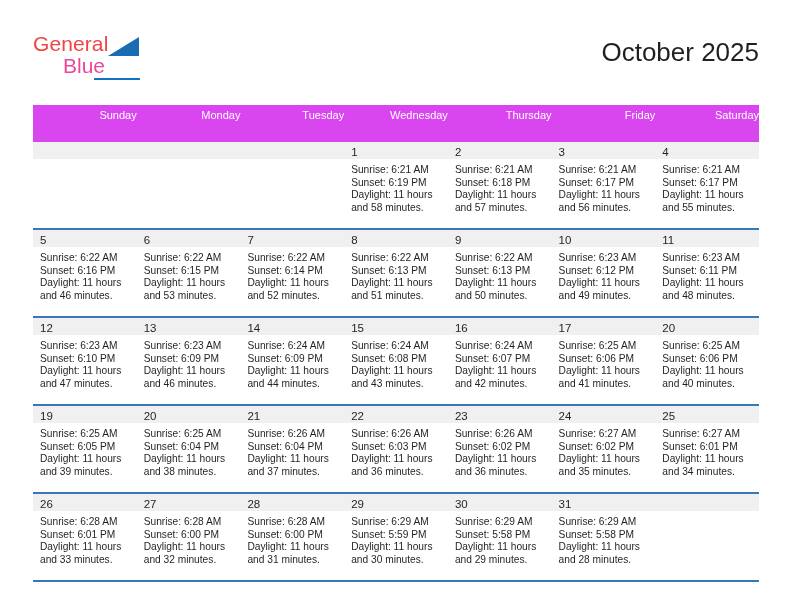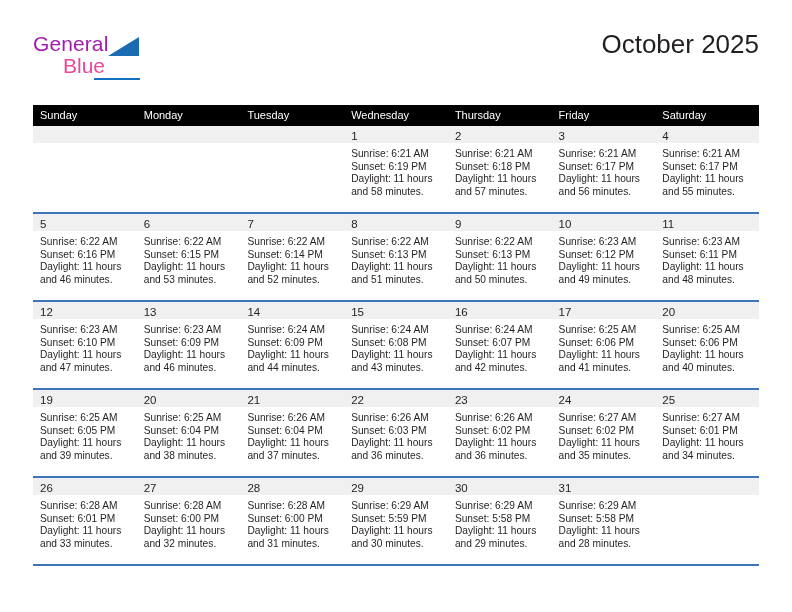--- a/index.html
+++ b/index.html
@@ -38,21 +38,21 @@
     top: 4px;
     width: 200px;
     height: 56px;
   }
   .logo-general {
     position: absolute;
     left: 0;
     top: 0;
     font-size: 21px;
     letter-spacing: 0.1px;
-    color: #a21caf;
+    color: #ef4444;
     font-family: "Liberation Sans", sans-serif;
   }
   .logo-blue {
     position: absolute;
     left: 30px;
     top: 22px;
     font-size: 21px;
     color: #ec4899;
     font-family: "Liberation Sans", sans-serif;
   }
@@ -78,41 +78,43 @@
     position: absolute;
     right: 0;
     top: 0;
     text-align: right;
   }
   .cal-title {
     font-size: 26px;
     color: #231f20;
     line-height: 32px;
     white-space: nowrap;
+    margin-top: 8px;
   }
   .cal-subtitle {
     font-size: 14.5px;
     color: #231f20;
     line-height: 22px;
     margin-top: 4px;
     white-space: nowrap;
   }
 
   
   .calendar {
     position: absolute;
     left: 33px;
     top: 105px;
     width: 726px;
   }
 
   .dow-row {
     display: flex;
-    background: #000000;
-    height: 21px;
+    background: #d946ef;
+    height: 37px;
+    text-align: right;
   }
   .dow {
     flex: 1 1 0;
     color: #ffffff;
     font-size: 11px;
     line-height: 21px;
     padding-left: 7px;
     box-sizing: border-box;
     white-space: nowrap;
   }

